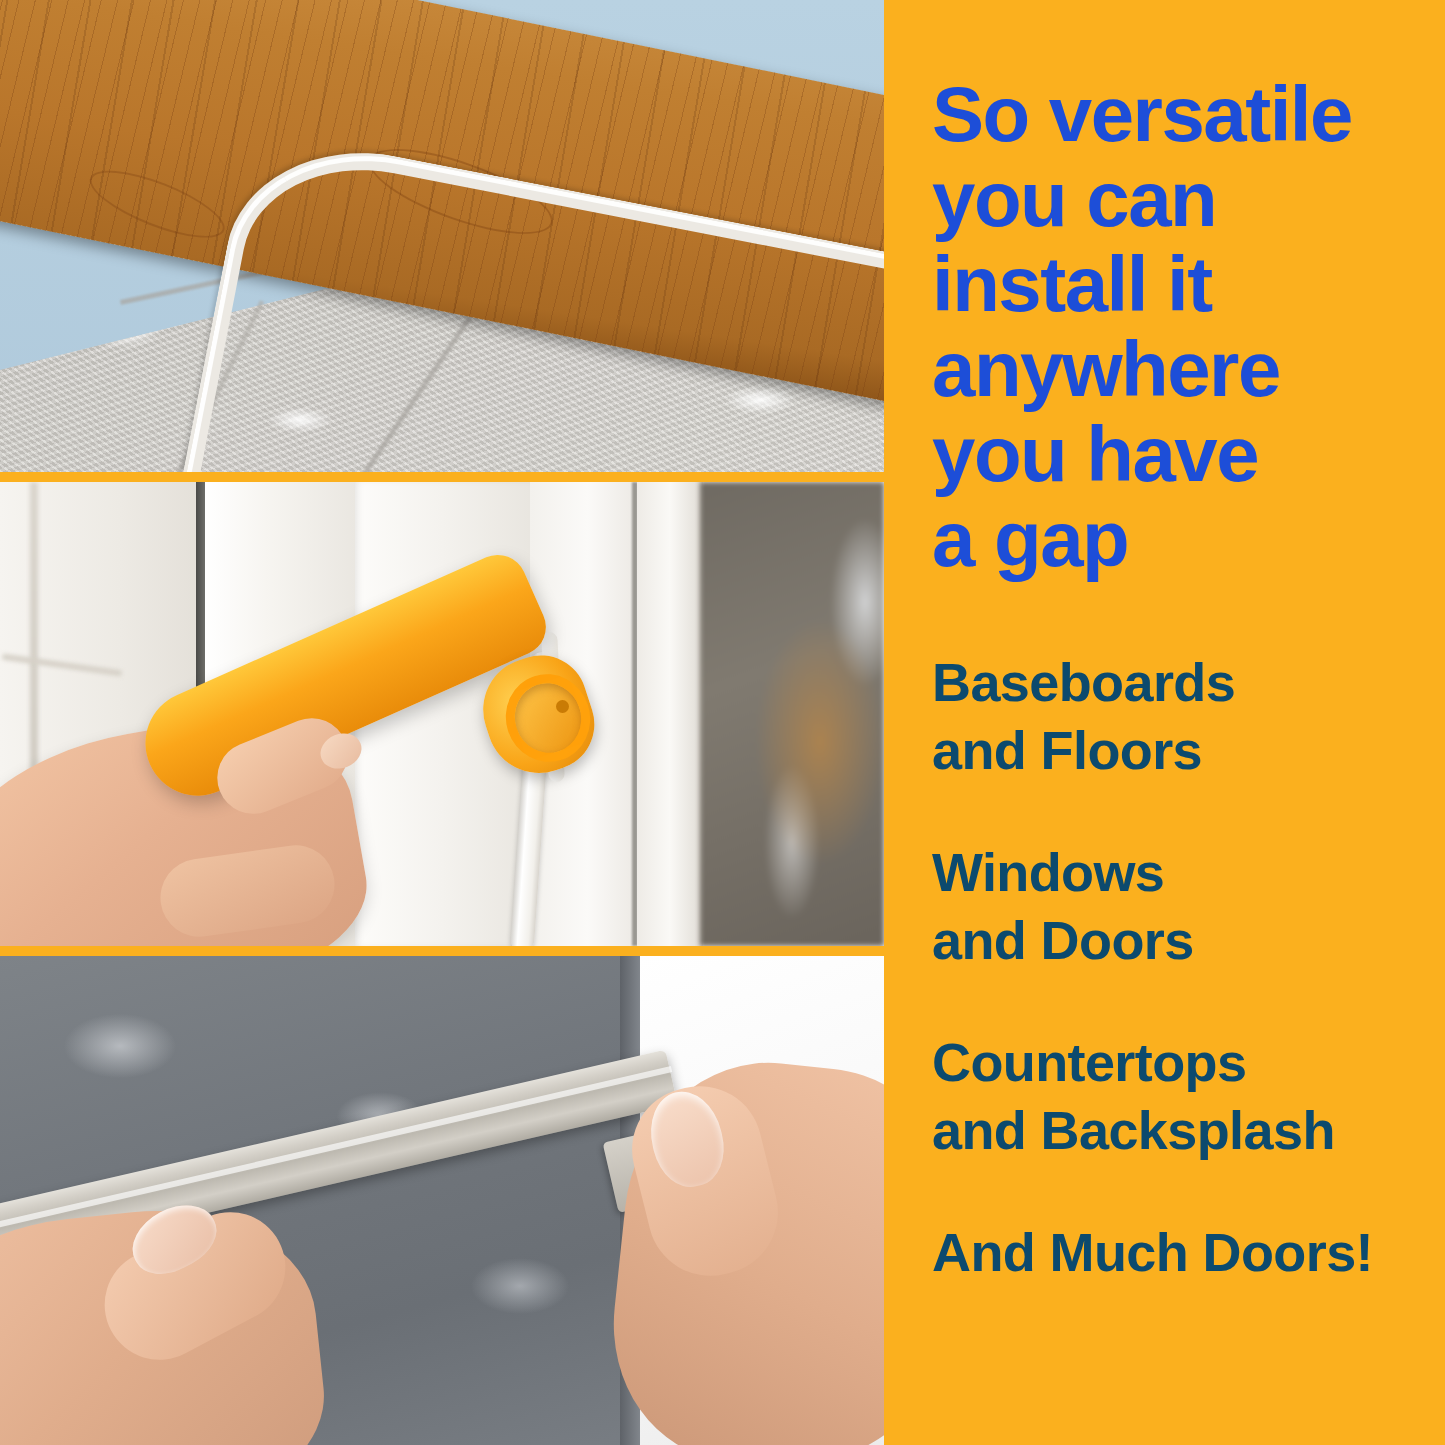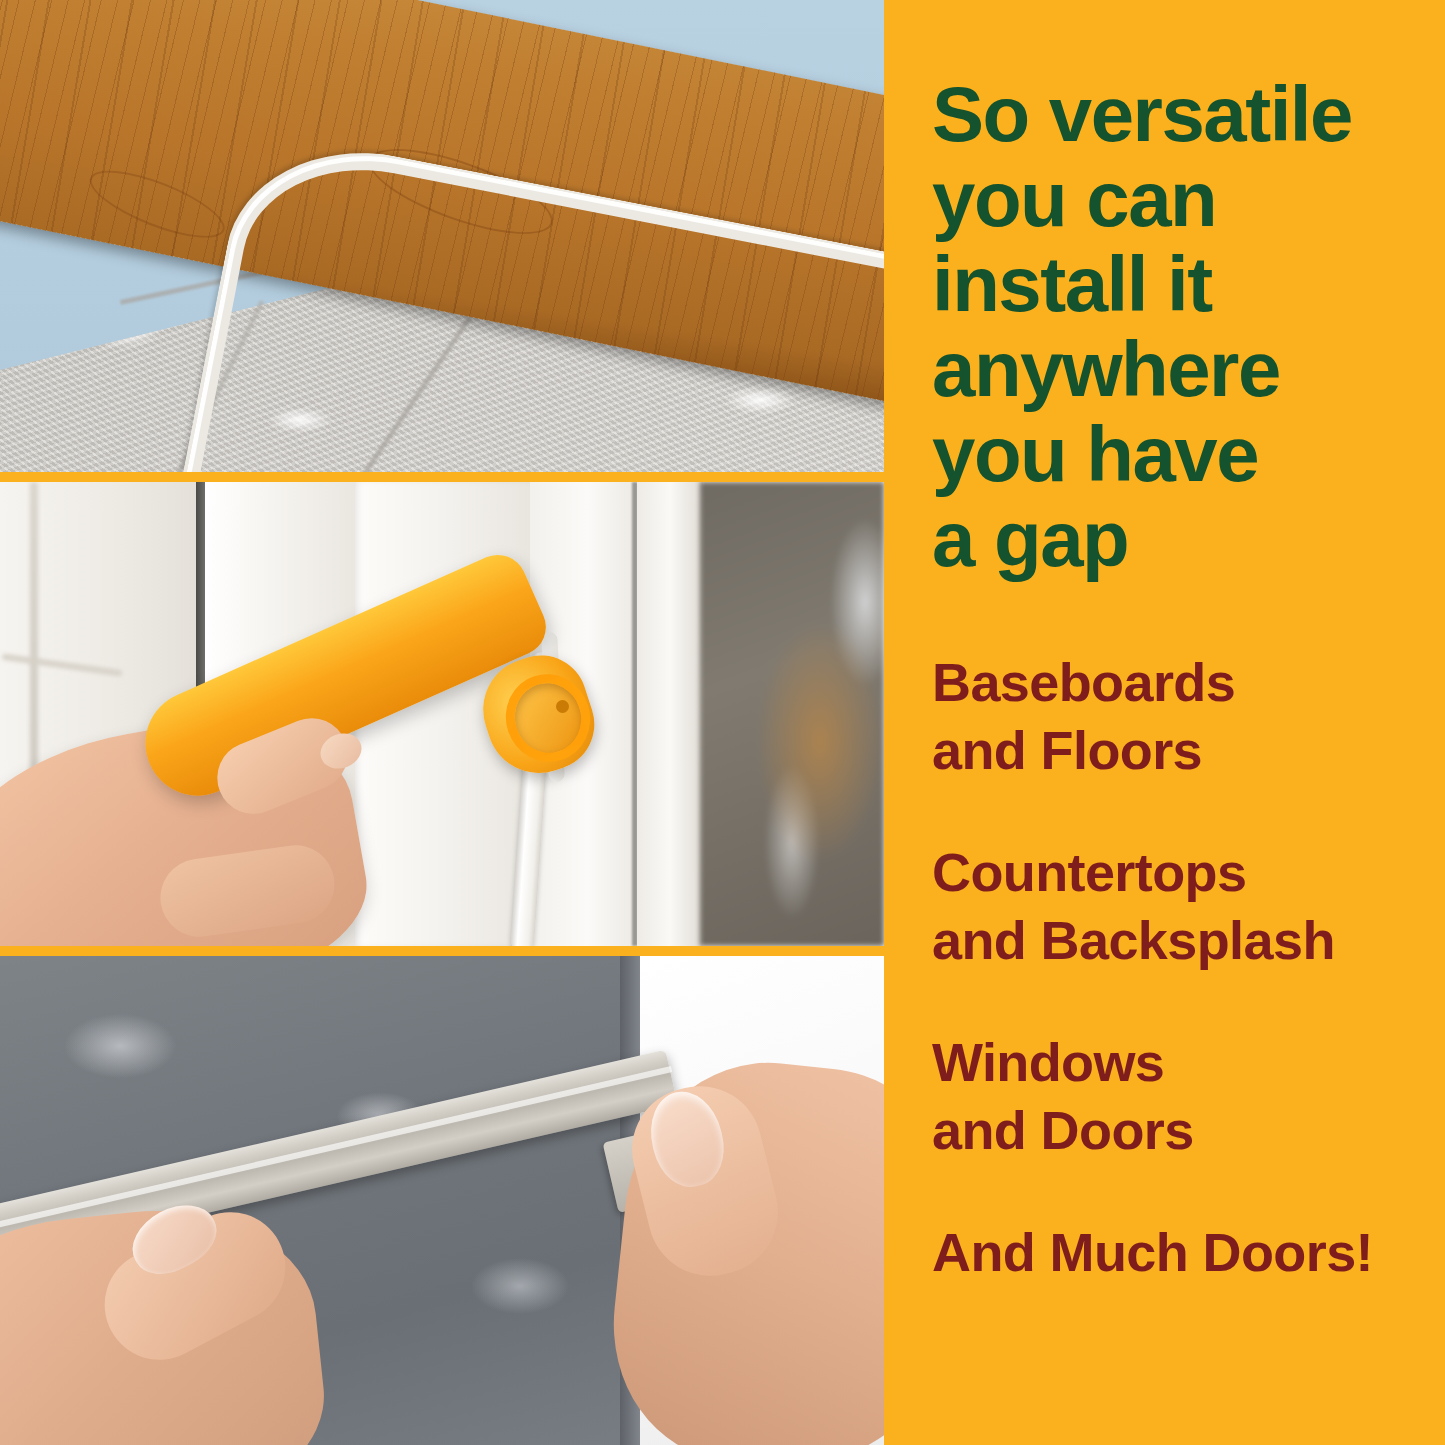--- a/index.html
+++ b/index.html
@@ -303,34 +303,34 @@
     position:relative;
     flex:1 1 auto;
     width:561px;height:1445px;
     background:#FBB01E;
     padding:0;
   }
   .headline{
     position:absolute;
     left:48px;top:72px;
     width:500px;
-    color:#14532d;
+    color:#1d4ed8;
     font-size:78px;
     line-height:85px;
     font-weight:bold;
     letter-spacing:-1.5px;
     white-space:pre-line;
   }
   .bullets{
     position:absolute;
     left:48px;top:648px;
     width:500px;
   }
   .bullet-item{
-    color:#7f1d1d;
+    color:#0c4a6e;
     font-size:54px;
     line-height:68px;
     font-weight:bold;
     letter-spacing:-0.6px;
     margin:0 0 54px 0;
     white-space:pre-line;
   }
   .bullet-item:last-child{margin-bottom:0;}
 </style>
 </head>
@@ -406,21 +406,21 @@
     <div class="headline">So versatile
 you can
 install it
 anywhere
 you have
 a gap</div>
 
     <div class="bullets">
       <div class="bullet-item">Baseboards
 and Floors</div>
+      <div class="bullet-item">Windows
+and Doors</div>
       <div class="bullet-item">Countertops
 and Backsplash</div>
-      <div class="bullet-item">Windows
-and Doors</div>
       <div class="bullet-item">And Much Doors!</div>
     </div>
 
   </div>
 </div>
 
 </body></html>

